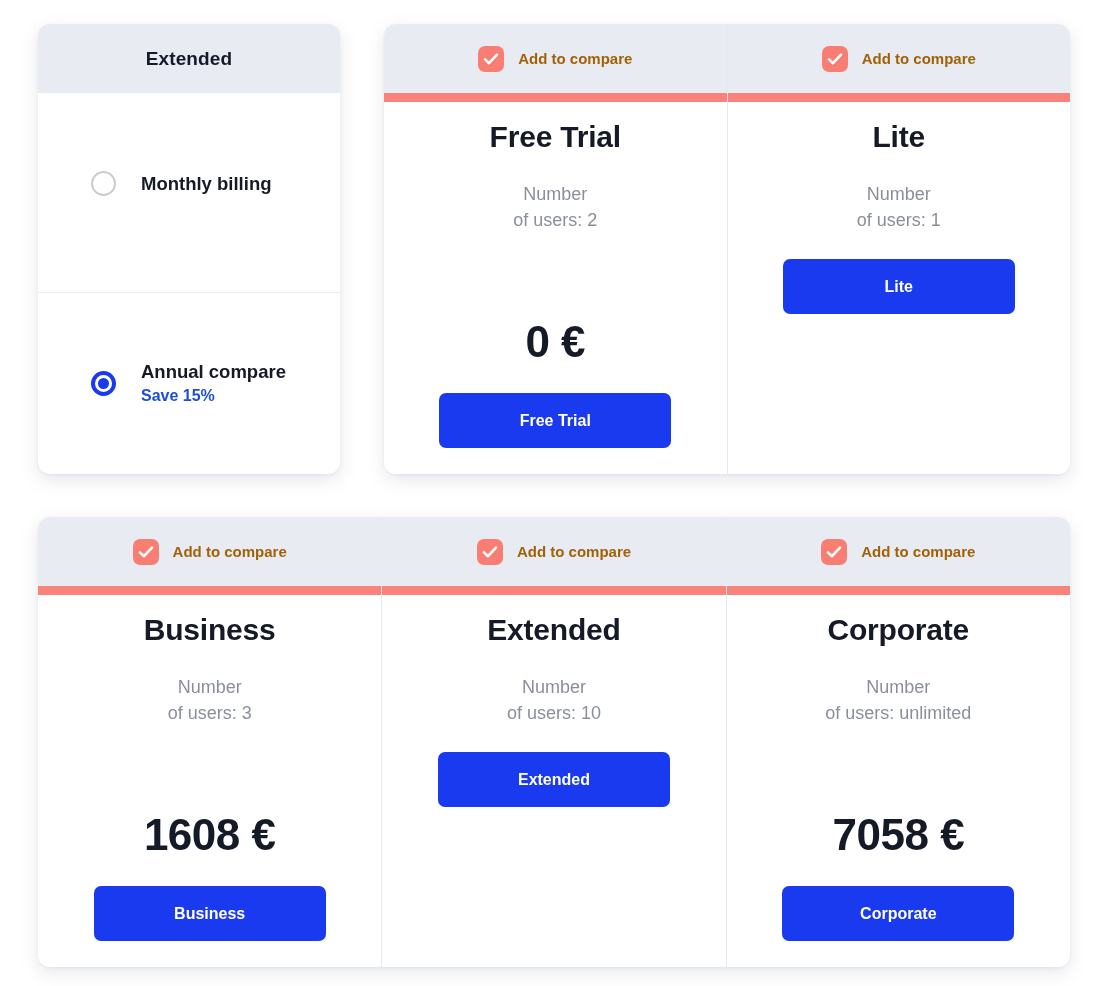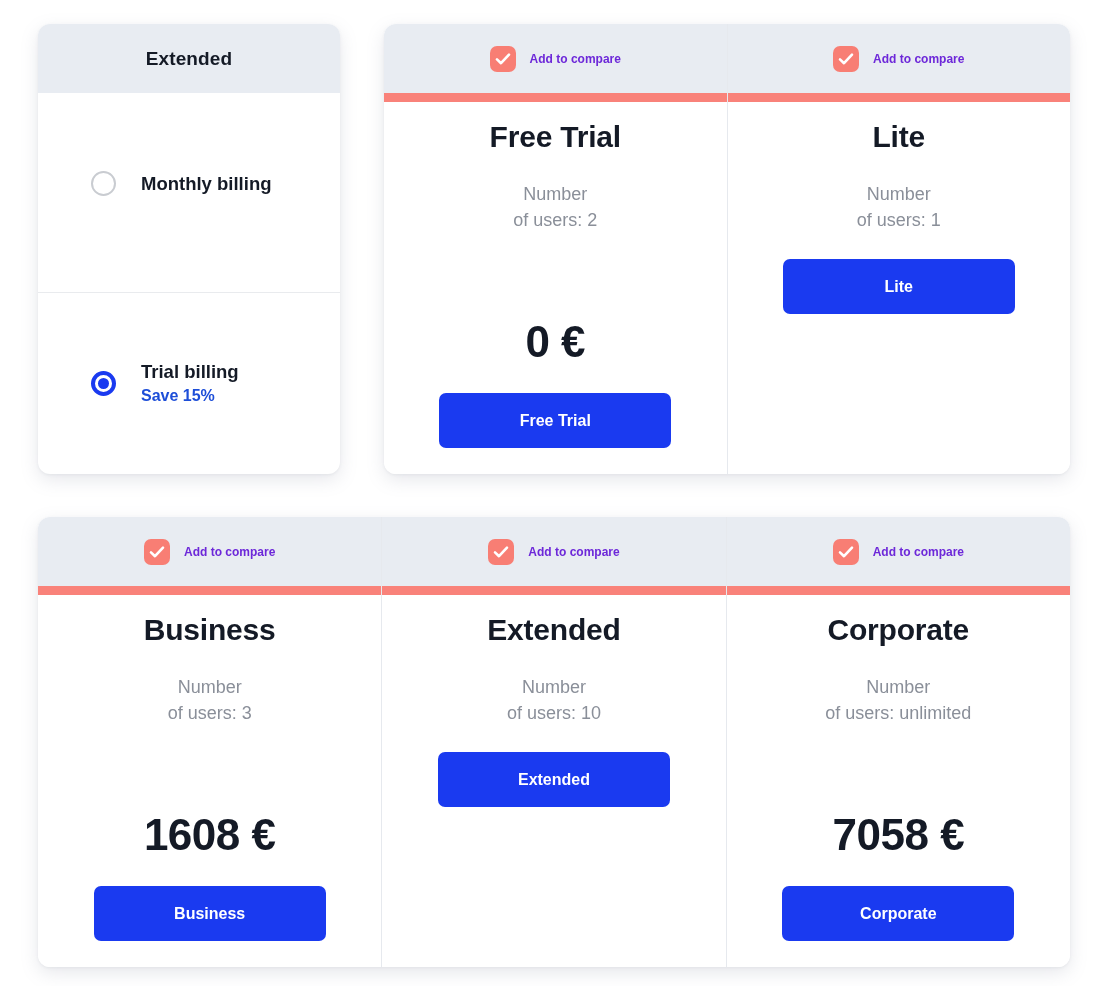--- a/index.html
+++ b/index.html
@@ -148,23 +148,23 @@
   .checkbox {
     width: 26px;
     height: 26px;
     border-radius: 7px;
     background: #f87e74;
     flex: 0 0 auto;
     position: relative;
   }
   .checkbox svg { display: block; }
   .compare-label {
-    font-size: 12px;
-    font-weight: 700;
-    color: #6d28d9;
+    font-size: 15px;
+    font-weight: 700;
+    color: #a16207;
     white-space: nowrap;
   }
 
   .accent-bar {
     height: 9px;
     background: #f9827a;
     flex: 0 0 auto;
   }
 
   .plan-body {
@@ -229,21 +229,21 @@
     <div class="radio-row">
       <span class="radio-outer"></span>
       <span class="radio-texts">
         <span class="radio-label">Monthly billing</span>
       </span>
     </div>
 
     <div class="radio-row">
       <span class="radio-outer checked"></span>
       <span class="radio-texts">
-        <span class="radio-label">Trial billing</span>
+        <span class="radio-label">Annual compare</span>
         <span class="radio-sub">Save 15%</span>
       </span>
     </div>
 
   </div>
 </div>
 
 <div class="plan-group" id="group-top">
 
   <div class="plan-card">

